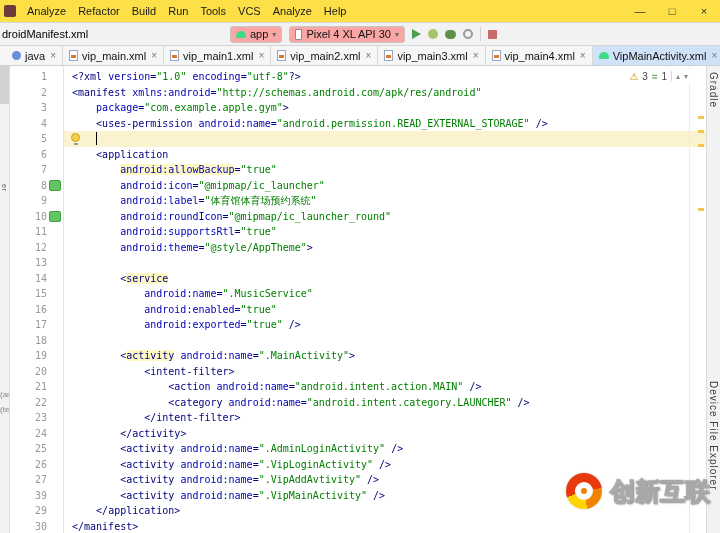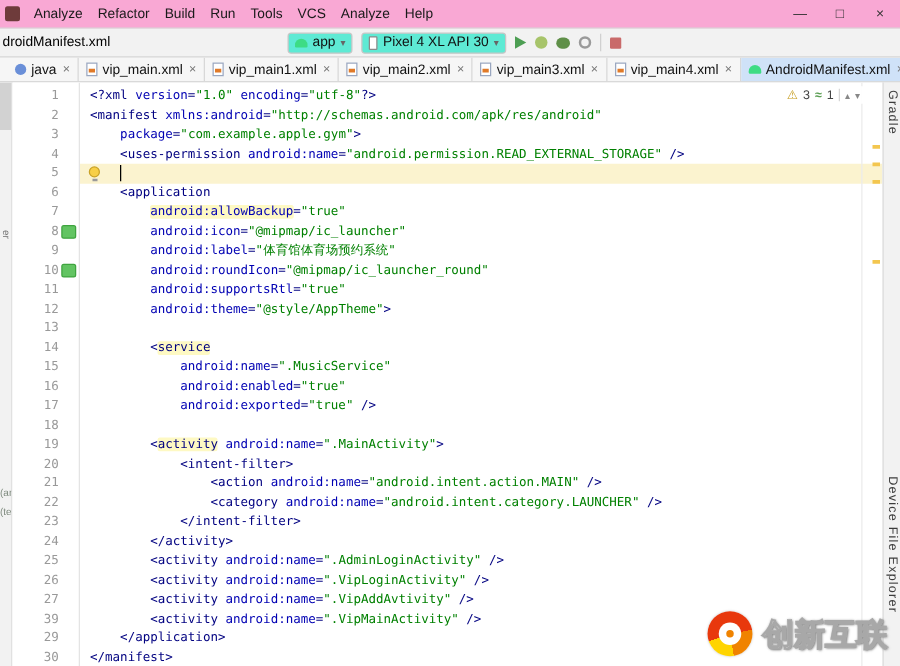--- a/index.html
+++ b/index.html
@@ -1,32 +1,32 @@
 <!DOCTYPE html>
 <html><head>
 <meta charset="utf-8">
 <style>
   *{box-sizing:border-box;margin:0;padding:0;}
   html,body{width:720px;height:533px;overflow:hidden;}
   body{font-family:"Liberation Sans",sans-serif;background:#fff;position:relative;font-size:11px;color:#111;}
 
   
-  .titlebar{height:23px;background:#f9a8d4;border-bottom:1px solid #d6d6d6;display:flex;align-items:center;position:relative;}
+  .titlebar{height:23px;background:#fde047;border-bottom:1px solid #d6d6d6;display:flex;align-items:center;position:relative;}
   .app-ico{width:12px;height:12px;background:#6e3b3b;border-radius:2px;margin:0 5px 0 4px;flex:0 0 auto;}
   .menu-items{display:flex;height:100%;}
   .menu-item{padding:0 6px;line-height:22px;color:#1a1a1a;cursor:default;}
   .win-title{position:absolute;left:180px;right:180px;text-align:center;line-height:22px;color:#222;pointer-events:none;white-space:nowrap;}
   .win-controls{margin-left:auto;display:flex;height:100%;}
   .win-btn{width:32px;text-align:center;line-height:22px;color:#333;font-size:11px;}
 
   
   .toolbar{height:23px;background:#f2f2f2;border-bottom:1px solid #d6d6d6;position:relative;display:flex;align-items:center;}
   .breadcrumb{margin-left:2px;color:#000;white-space:nowrap;}
   .tb-group{position:absolute;left:230px;top:2px;display:flex;align-items:center;gap:7px;height:18px;}
-  .combo{display:flex;align-items:center;gap:4px;background:#5eead4;border:1px solid #c6c6c6;border-radius:3px;height:17px;padding:0 5px;white-space:nowrap;}
+  .combo{display:flex;align-items:center;gap:4px;background:#fca5a5;border:1px solid #c6c6c6;border-radius:3px;height:17px;padding:0 5px;white-space:nowrap;}
   .caret-down{font-size:8px;color:#666;}
   .android-head{width:10px;height:7px;background:#3ddc84;border-radius:5px 5px 1px 1px;}
   .phone-ico{width:7px;height:11px;border:1px solid #8a8a8a;border-radius:1px;background:#fff;}
   .play{width:0;height:0;border-left:9px solid #4d9e53;border-top:5px solid transparent;border-bottom:5px solid transparent;}
   .bug{width:11px;height:9px;background:#5f8f48;border-radius:5px;}
   .profiler{width:10px;height:10px;border-radius:50%;border:2px solid #9a9a9a;}
   .stop{width:9px;height:9px;background:#c96a6a;border-radius:1px;}
   .apply{width:10px;height:10px;background:#a7c46a;border-radius:50%;}
   .tb-sep{width:1px;height:14px;background:#d0d0d0;}
 
@@ -80,21 +80,21 @@
   .insp .typo{color:#5a9e52;font-weight:bold;}
   .insp .sep{width:1px;height:10px;background:#d6d6d6;}
   .insp .chev{color:#888;font-size:8px;}
 
   .right-stripe{width:14px;background:#f2f2f2;border-left:1px solid #dcdcdc;position:relative;font-size:10px;color:#3c3c3c;flex:0 0 auto;}
   .v-label{writing-mode:vertical-rl;position:absolute;left:1px;letter-spacing:1px;white-space:nowrap;}
   .v-top{top:6px;}
   .v-bottom{top:315px;}
 
   
-  .watermark{position:absolute;right:10px;bottom:8px;display:flex;align-items:center;gap:8px;z-index:50;}
+  .watermark{position:absolute;right:10px;bottom:24px;display:flex;align-items:center;gap:8px;z-index:50;}
   .wm-logo{width:36px;height:36px;border-radius:50%;position:relative;background:conic-gradient(#e8380d 0deg 80deg,#f08300 80deg 170deg,#ffd400 170deg 250deg,#e8380d 250deg 360deg);box-shadow:0 0 2px rgba(0,0,0,.25);}
   .wm-logo::after{content:"";position:absolute;inset:9px;background:#fff;border-radius:50%;}
   .wm-dot{position:absolute;left:15px;top:15px;width:6px;height:6px;background:#f08300;border-radius:50%;z-index:2;}
   .wm-text{font-size:25px;font-weight:bold;color:#fff;-webkit-text-stroke:1px #a8a8a8;text-shadow:0 0 2px #909090,1px 1px 2px #7c7c7c;white-space:nowrap;}
 </style>
 </head>
 <body>
 
 <div class="titlebar">
   <span class="app-ico"></span>
@@ -163,21 +163,21 @@
       <span class="tab-label">vip_main3.xml</span>
       <span class="tab-close">×</span>
     </div>
     <div class="tab">
       <span class="file-ico file-ico-xml"></span>
       <span class="tab-label">vip_main4.xml</span>
       <span class="tab-close">×</span>
     </div>
     <div class="tab selected">
       <span class="file-ico file-ico-android"></span>
-      <span class="tab-label">AndroidManifest.xml</span>
+      <span class="tab-label">VipMainActivity.xml</span>
       <span class="tab-close">×</span>
     </div>
   </div>
 
 <div class="main">
 
   <div class="left-stripe">
     <div class="left-block"></div>
   <span class="frag frag0">er</span>
       <span class="frag frag1">(and</span>

